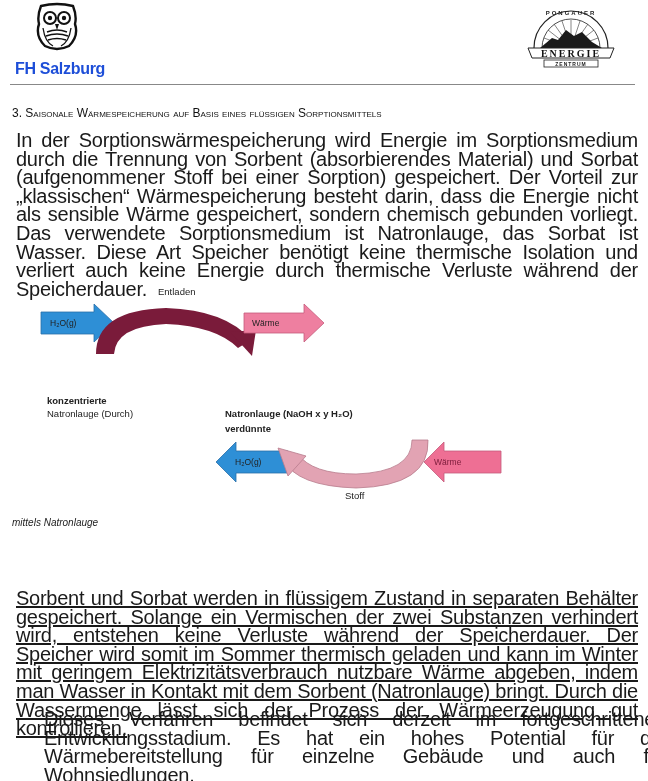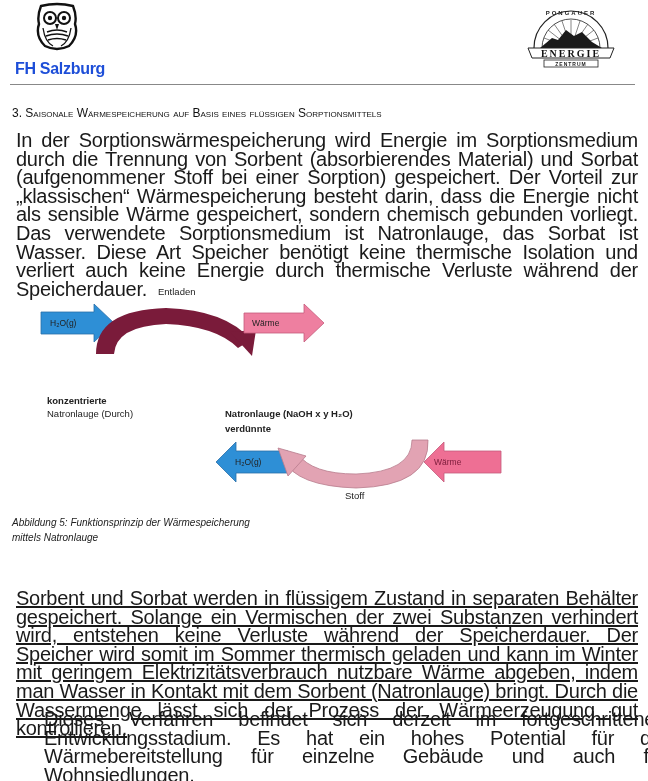--- a/index.html
+++ b/index.html
@@ -93,18 +93,17 @@
   <div class="dlabel" style="left:31px;top:128px;">Natronlauge (Durch)</div>
   <div class="dlabel" style="left:209px;top:115px;font-weight:bold;margin-top:28px;">verdünnte</div>
   <div class="dlabel" style="left:209px;top:128px;font-weight:bold;">Natronlauge (NaOH x y H₂O)</div>
 
   <div class="dlabel" style="left:219px;top:177px;font-size:8.5px;">H₂O(g)</div>
   <div class="dlabel" style="left:418px;top:177px;font-size:8.5px;color:#7a1b3a;">Wärme</div>
   <div class="dlabel" style="left:329px;top:210px;">Stoff</div>
 </div>
 
 <div class="caption">
-  <div>Abbildung 5: Funktionsprinzip der Wärmespeicherung</div>
   <div>mittels Natronlauge</div>
 </div>
 
 <div class="para p2">Sorbent und Sorbat werden in flüssigem Zustand in separaten Behälter gespeichert. Solange ein Vermischen der zwei Substanzen verhindert wird, entstehen keine Verluste während der Speicherdauer. Der Speicher wird somit im Sommer thermisch geladen und kann im Winter mit geringem Elektrizitätsverbrauch nutzbare Wärme abgeben, indem man Wasser in Kontakt mit dem Sorbent (Natronlauge) bringt. Durch die Wassermenge lässt sich der Prozess der Wärmeerzeugung gut kontrollieren.</div>
 <div class="para p3">Dieses Verfahren befindet sich derzeit im fortgeschrittenen Entwicklungsstadium. Es hat ein hohes Potential für die Wärmebereitstellung für einzelne Gebäude und auch für Wohnsiedlungen.</div>
 
 </body></html>

